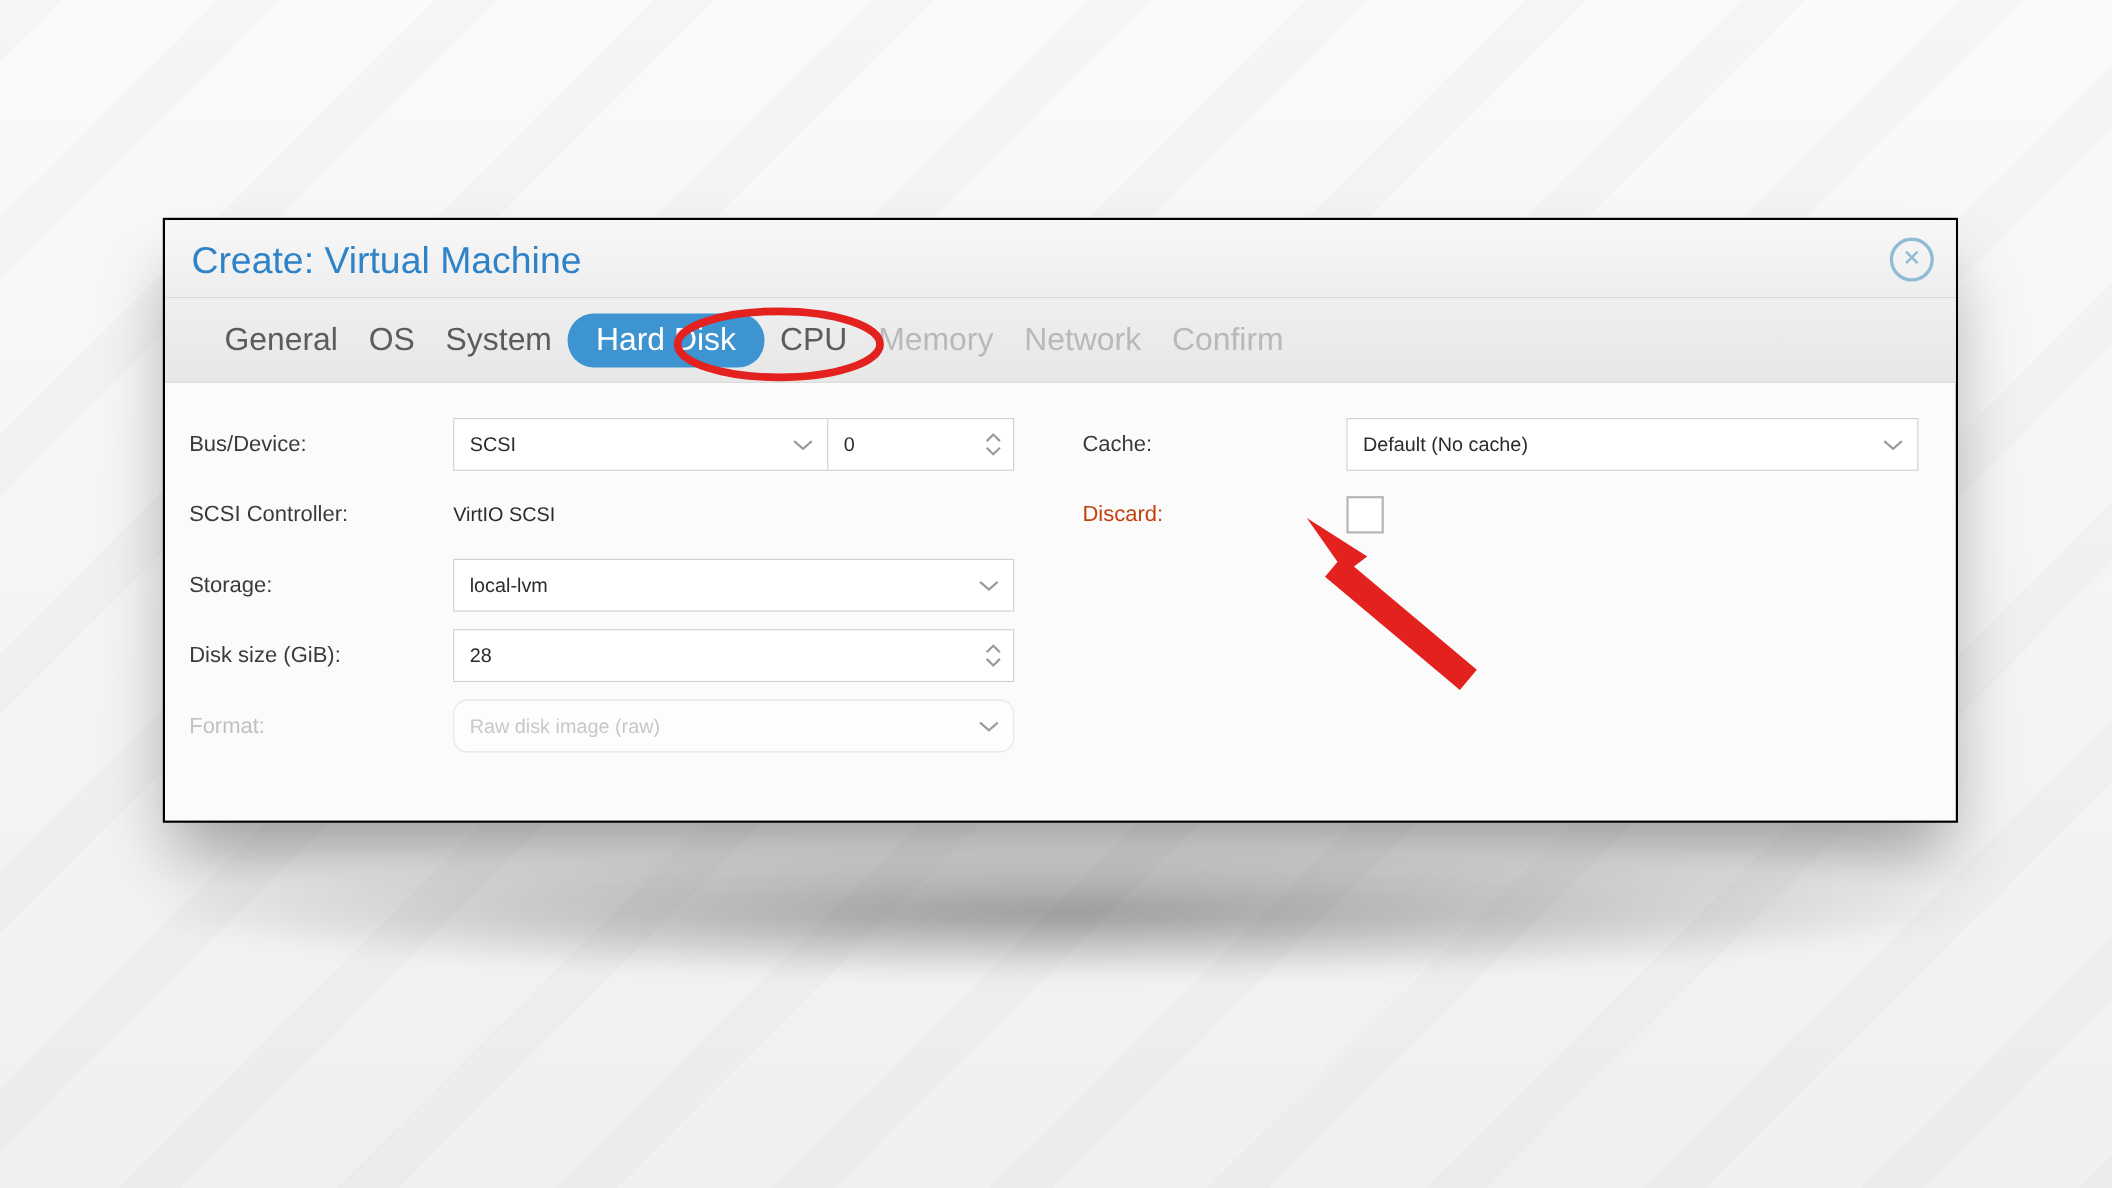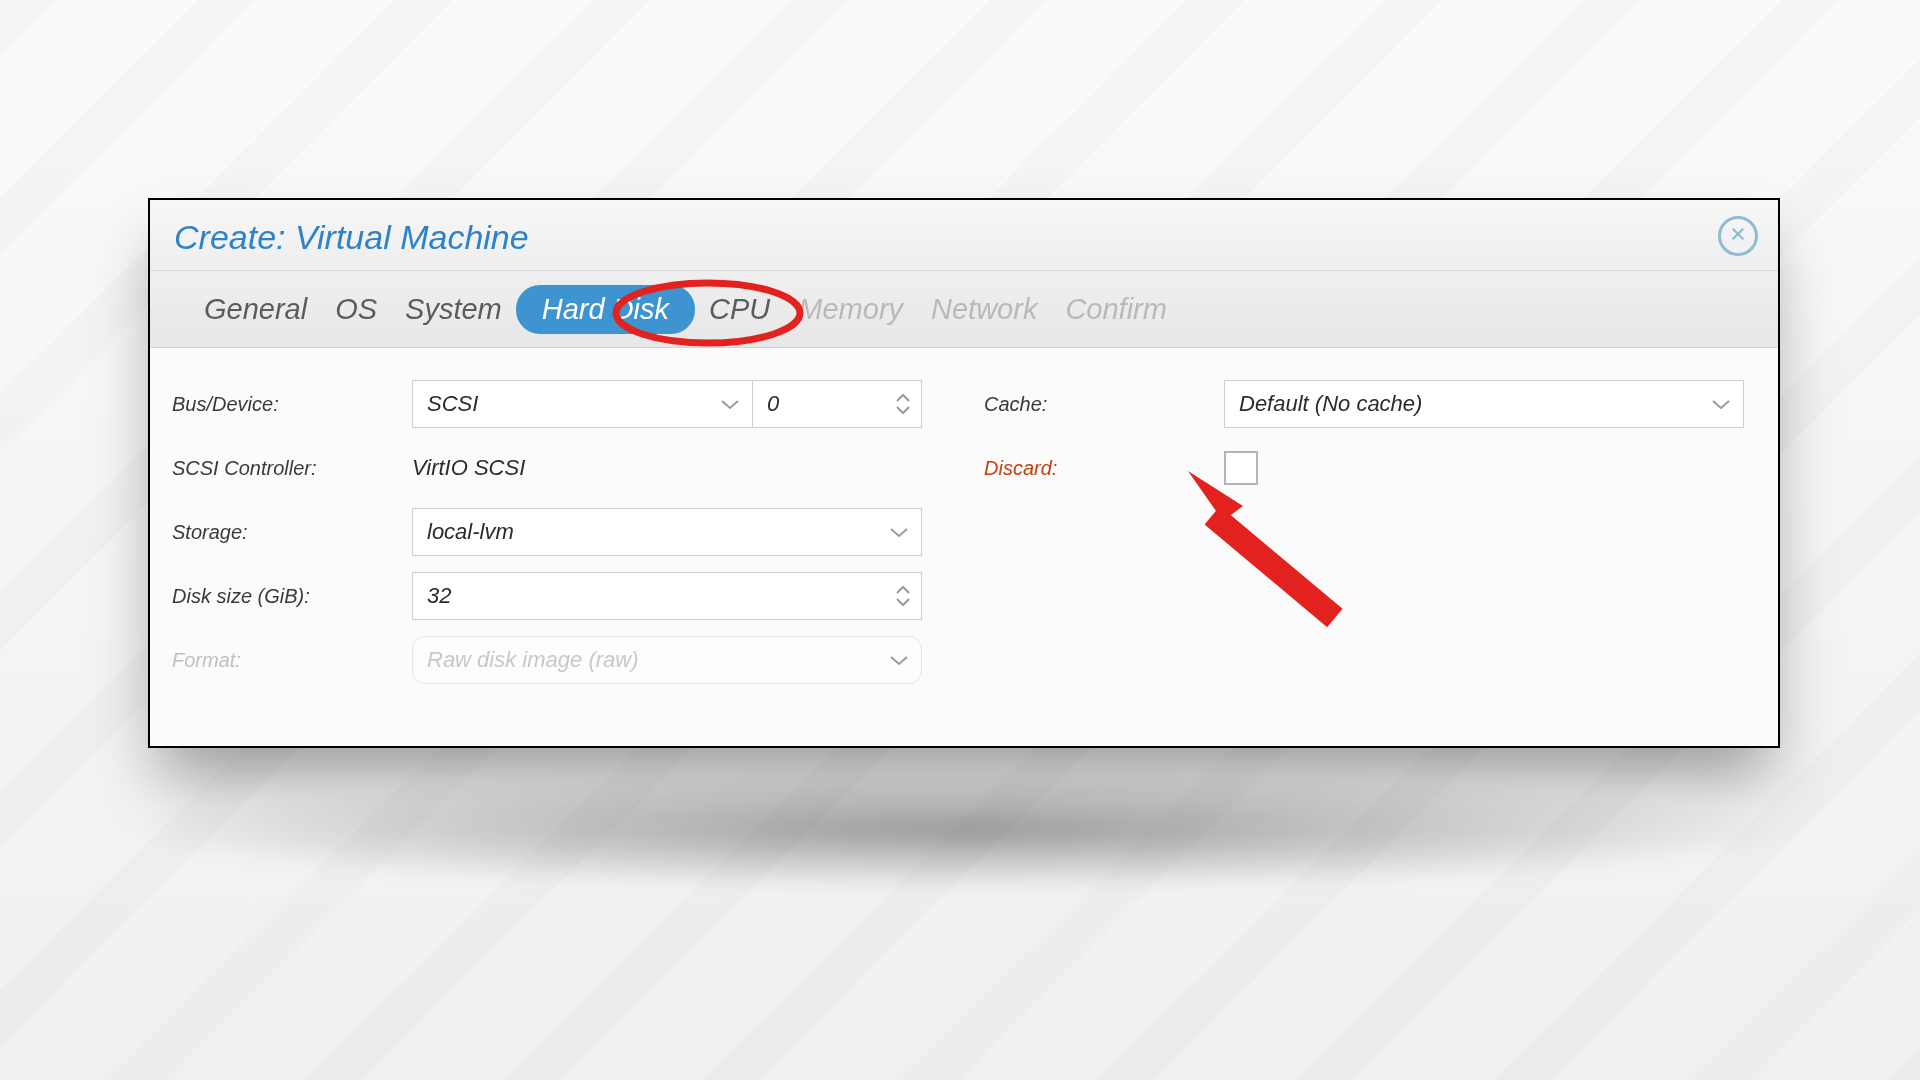--- a/index.html
+++ b/index.html
@@ -30,21 +30,20 @@
 
   .window {
     position: absolute;
     left: 148px;
     top: 198px;
     width: 1628px;
     height: 546px;
     background: #fbfbfb;
     border: 2px solid #000;
     box-shadow: 0 40px 60px -10px rgba(0,0,0,0.35);
-    font-style: italic;
   }
 
   .window-header {
     position: relative;
     height: 70px;
     background: linear-gradient(#f7f7f7,#eeeeee);
     border-bottom: 1px solid #d9d9d9;
   }
 
   .window-title {
@@ -120,21 +119,21 @@
     width: 240px;
     font-size: 20px;
     color: #3a3a3a;
   }
   .label.disabled { color: #c0c0c0; }
 
   .select, .spinner, .text-readonly {
     height: 48px;
     border: 1px solid #cfcfcf;
     background: #fff;
-    font-size: 22px;
+    font-size: 18px;
     color: #2b2b2b;
     display: flex;
     align-items: center;
     padding: 0 14px;
     box-sizing: border-box;
     position: relative;
   }
   .select { cursor: pointer; }
   .select .caret {
     position: absolute;
@@ -279,21 +278,21 @@
             <svg width="20" height="14" viewBox="0 0 20 14">
                 <path d="M2 4l8 7 8-7" fill="none" stroke="currentColor" stroke-width="2"></path>
               </svg>
           </span>
         </div>
       </div>
 
       <div class="row">
         <div class="label">Disk size (GiB):</div>
         <div class="spinner full">
-          <span>32</span>
+          <span>28</span>
           <span class="spin">
             <svg width="16" height="10" viewBox="0 0 16 10">
                 <path d="M2 8l6-6 6 6" fill="none" stroke="currentColor" stroke-width="2"></path>
               </svg>
             <svg width="16" height="10" viewBox="0 0 16 10">
                 <path d="M2 2l6 6 6-6" fill="none" stroke="currentColor" stroke-width="2"></path>
               </svg>
           </span>
         </div>
       </div>

